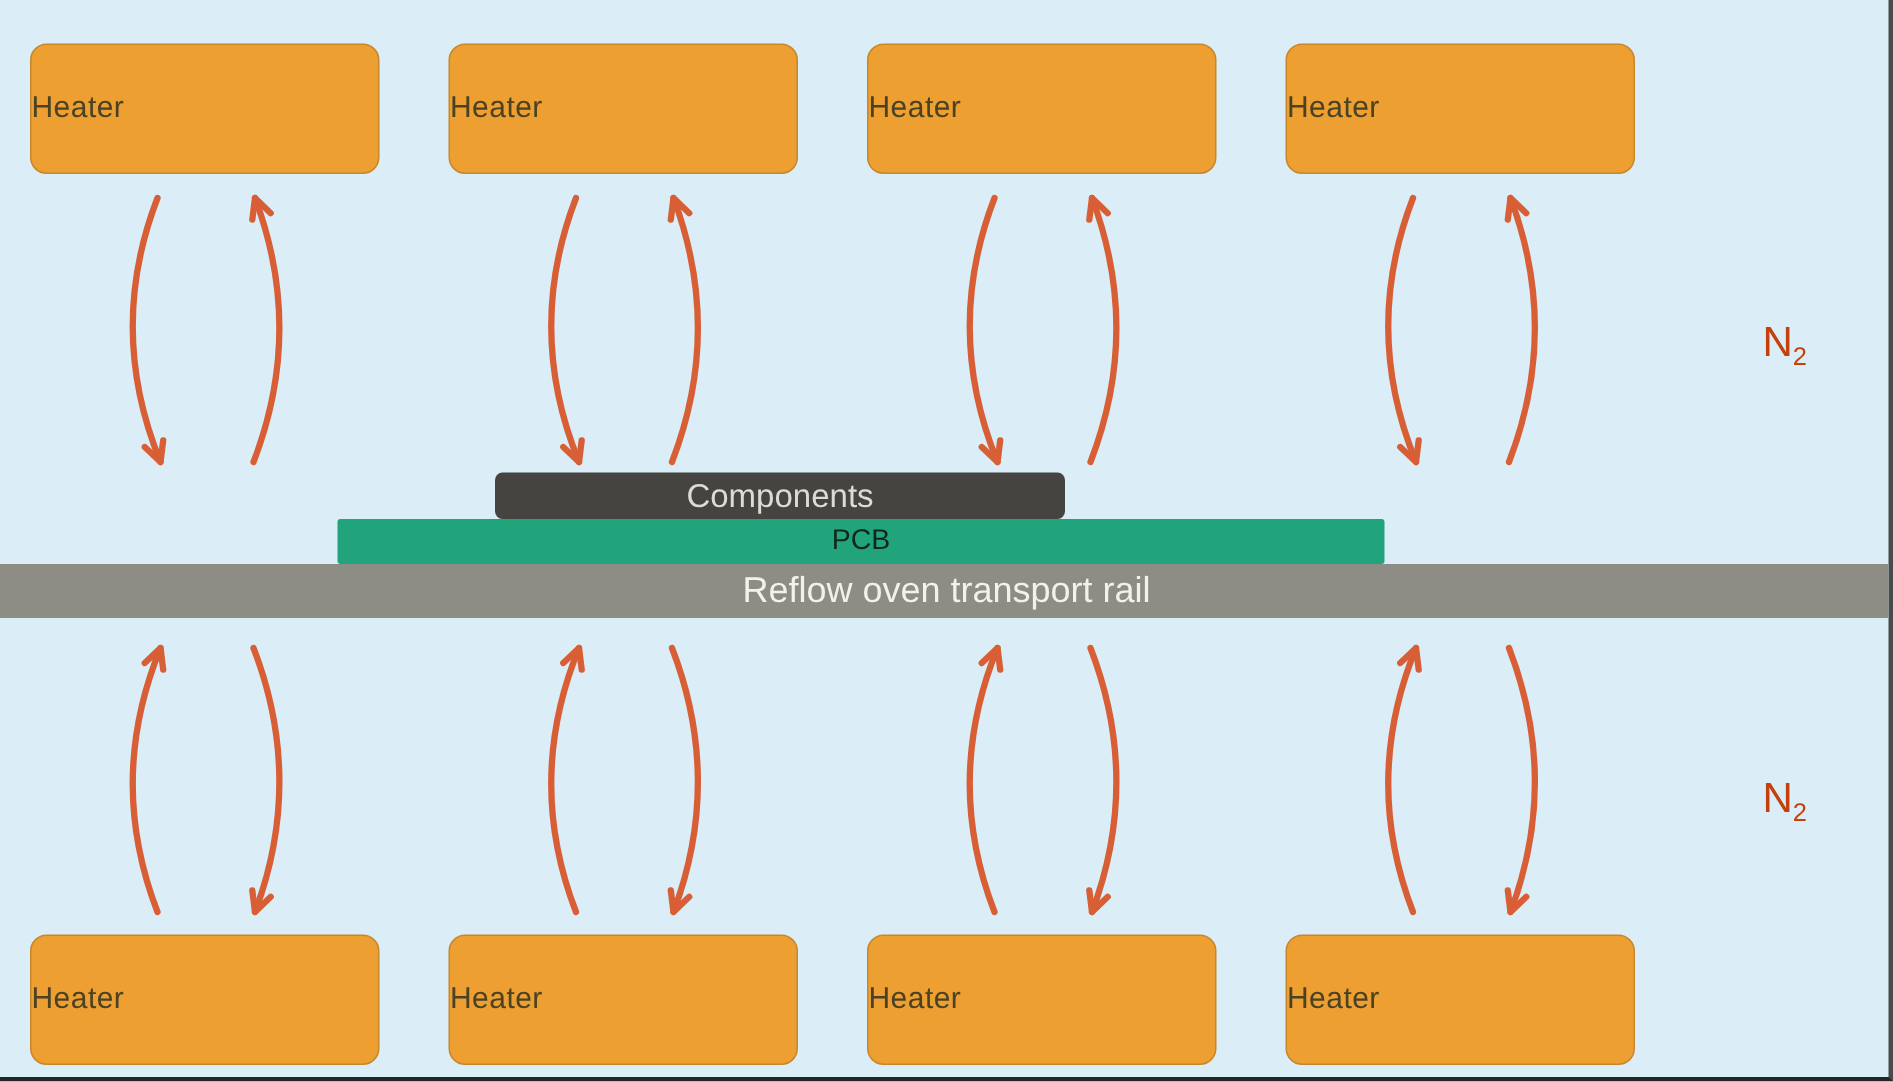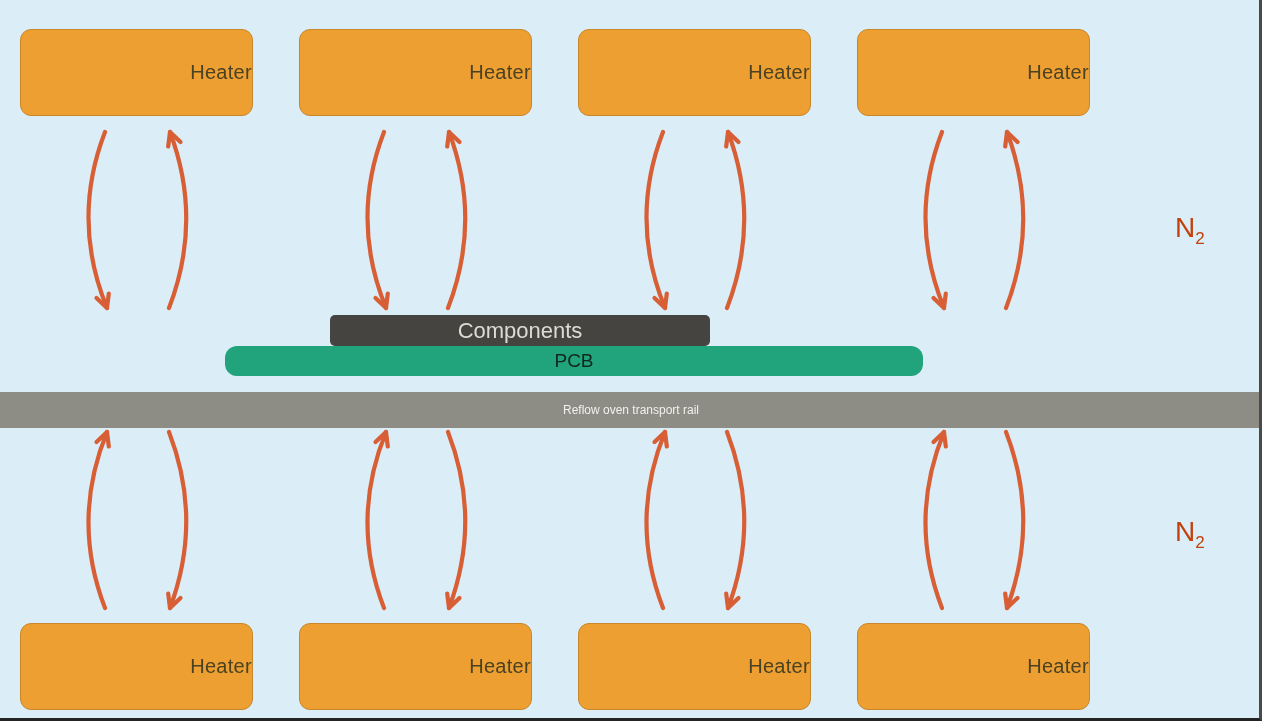--- a/index.html
+++ b/index.html
@@ -18,21 +18,21 @@
 
   .heater {
     position: absolute;
     width: 233px;
     height: 87px;
     background: #ED9F32;
     border: 1.5px solid #C8872A;
     border-radius: 11px;
     display: flex;
     align-items: center;
-    justify-content: flex-end;
+    justify-content: flex-start;
     box-sizing: border-box;
   }
   .heater .label {
     color: #4A4223;
     font-size: 20px;
     letter-spacing: 0.3px;
   }
   .h-top { top: 29px; }
   .h-bottom { top: 623px; }
   .hx1 { left: 20px; }
@@ -52,31 +52,30 @@
     width: 380px; height: 31px;
     background: #454441;
     border-radius: 5px;
     color: #DCDCD4;
     font-size: 22px;
   }
   .pcb {
     left: 225px; top: 346px;
     width: 698px; height: 30px;
     background: #21A47C;
-    border-radius: 12px;
+    border-radius: 2px;
     color: #11271C;
     font-size: 19px;
   }
   .rail {
     left: 0; top: 376px;
     width: 1262px; height: 36px;
     background: #8D8D86;
     color: #F2F2EC;
-    font-size: 12px;
-    margin-top: 16px;
+    font-size: 24px;
   }
 
   .gas {
     position: absolute;
     color: #c2410c;
     font-size: 28px;
     line-height: 1;
   }
   .gas sub { font-size: 17px; }
   .gas-top { left: 1175px; top: 214px; }

